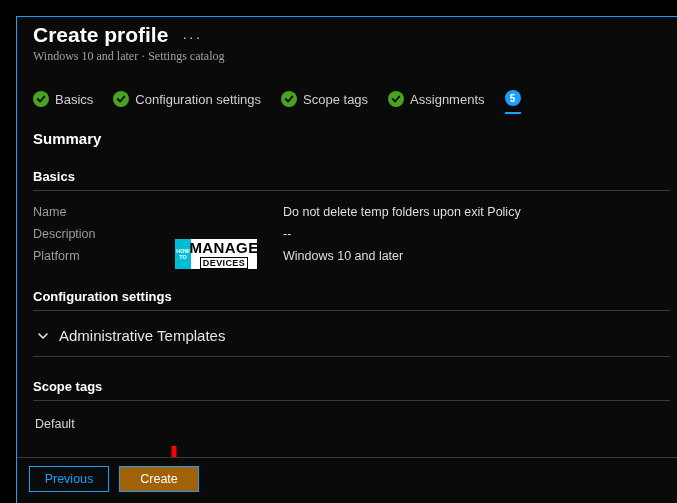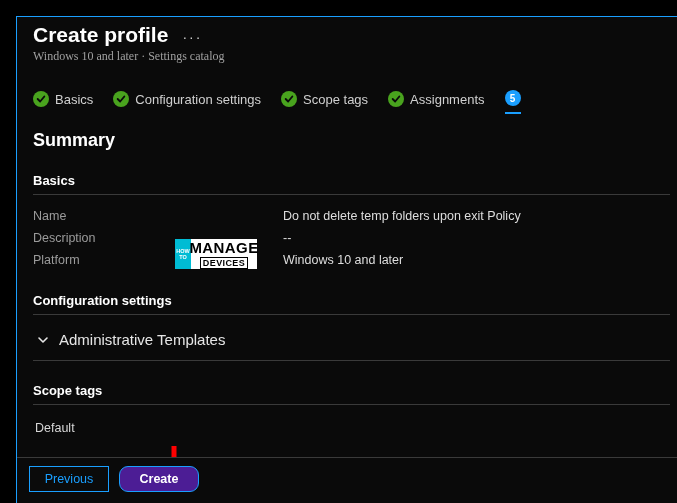--- a/index.html
+++ b/index.html
@@ -85,21 +85,21 @@
   .dot.done svg { width: 10px; height: 10px; display:block; }
   .dot.num {
     background: #1a9fff;
     color: #fff;
     font-size: 10px;
   }
   .body {
     padding: 0 16px;
   }
   .sec-title {
-    font-size: 18px;
+    font-size: 15px;
     font-weight: 700;
     color: #fff;
     margin-top: 6px;
   }
   .sec-heading {
     font-size: 13px;
     font-weight: 700;
     margin-top: 22px;
     margin-bottom: 6px;
   }
@@ -159,25 +159,24 @@
     align-items: center;
     justify-content: center;
     border: 1px solid #666;
     background: #111;
     color: #e0e0e0;
     cursor: pointer;
     box-sizing: border-box;
     padding: 0 14px;
   }
   .btn.primary {
-    background: #4c1d95;
+    background: #a16207;
     border-color: #1a9fff;
     color: #fff;
-    font-weight: 700;
-    border-radius: 9px;
+    font-weight: 400;
   }
   .btn.secondary {
     border-color: #1a9fff;
     color: #1a9fff;
     background: #0b0b0b;
   }
 </style>
 </head>
 <body>
 

